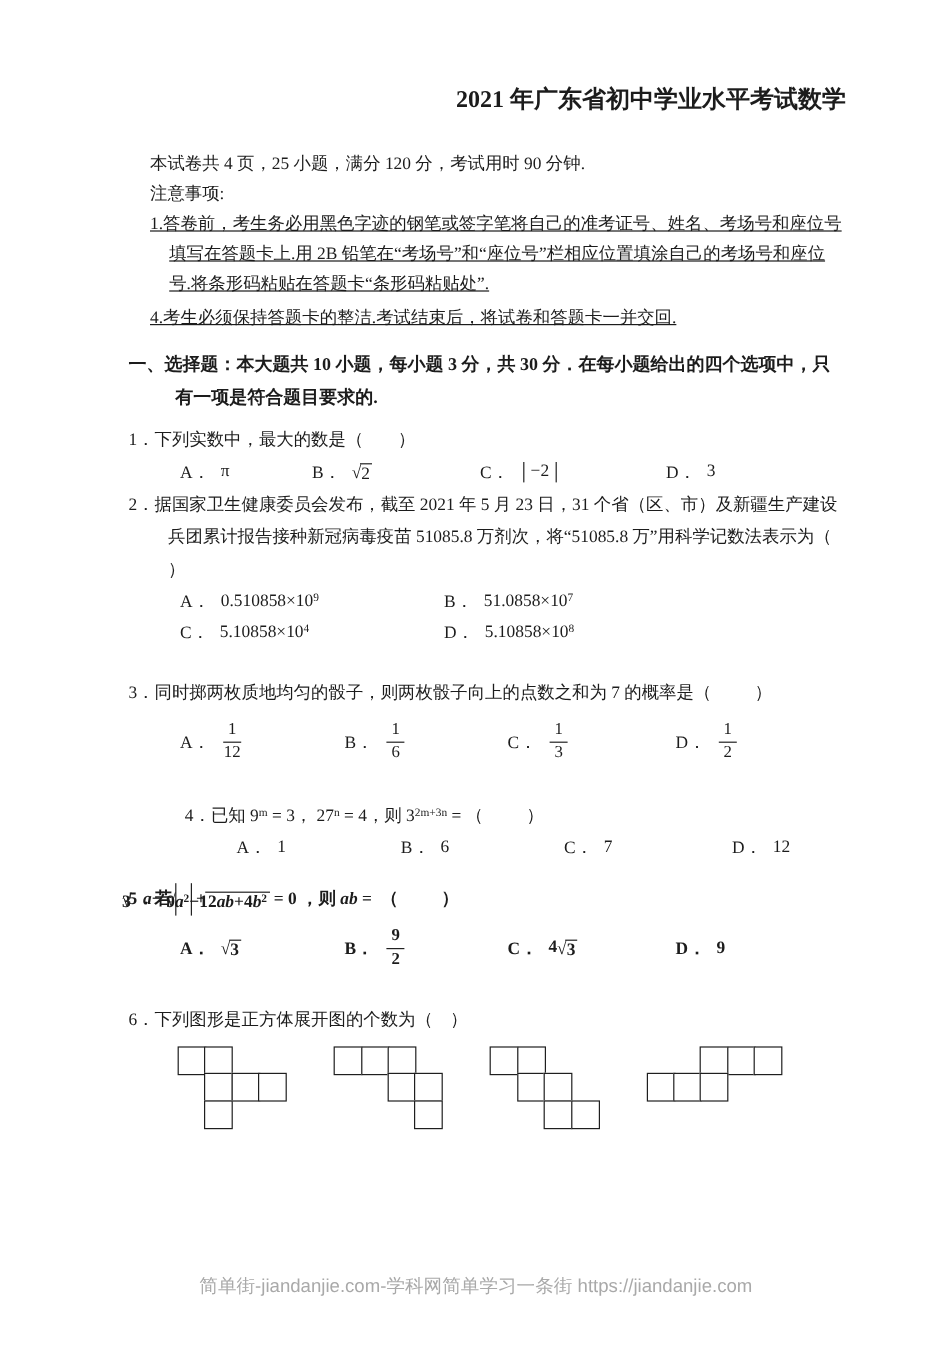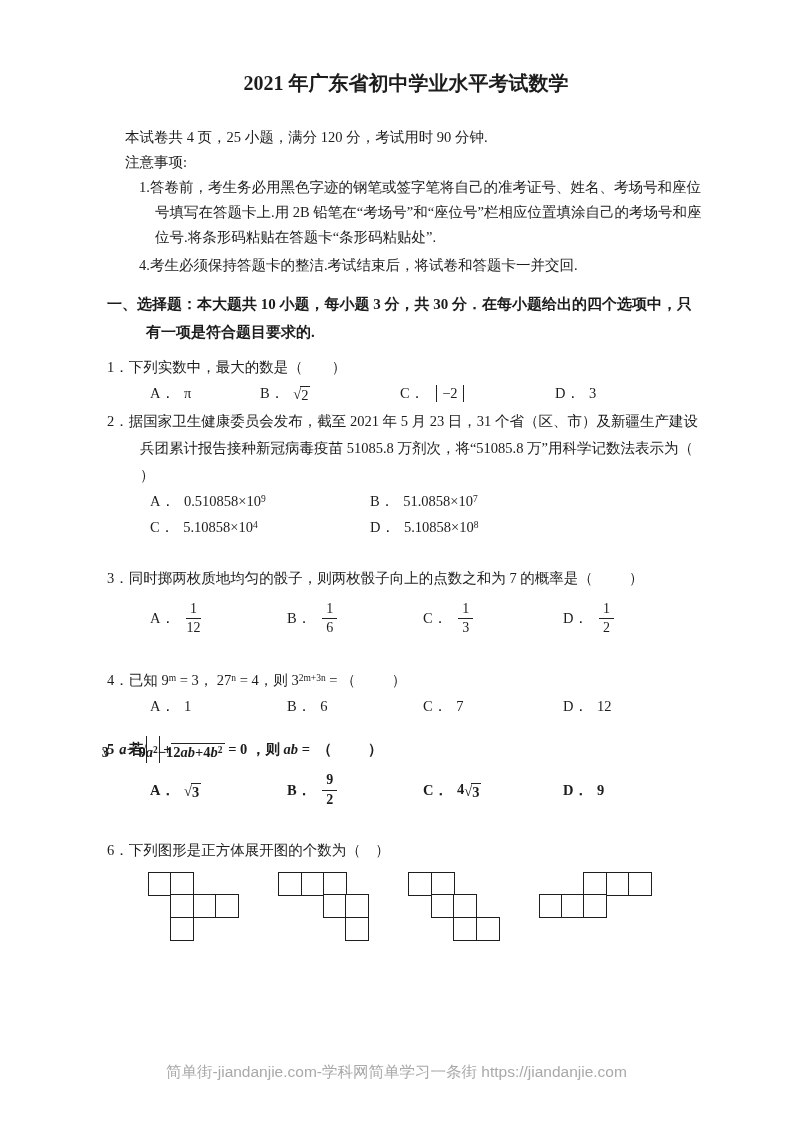--- a/index.html
+++ b/index.html
@@ -1,40 +1,40 @@
 <!DOCTYPE html>
 <html><head>
 <meta charset="utf-8">
 <style>
   html,body{margin:0;padding:0;}
   body{
     width:793px;height:1122px;background:#ffffff;position:relative;overflow:hidden;
     font-family:"Liberation Serif","DejaVu Serif",serif;color:#1c1c1c;
   }
   .content{padding:0 88px 0 107px;}
-  .title{padding-top:68px;text-align:center;font-size:20px;font-weight:bold;line-height:30px;}
+  .title{padding-top:68px;text-align:right;font-size:20px;font-weight:bold;line-height:30px;}
   .intro{margin:26px 0 0 18px;font-size:14.5px;line-height:26px;white-space:pre-wrap;}
   .notes-label{margin-left:18px;font-size:14.5px;line-height:25px;}
-  .note{margin-left:32px;font-size:14.5px;line-height:25px;padding-left:16px;text-indent:-16px;
-        margin-bottom:3px;white-space:pre-wrap;}
+  .note{margin-left:18px;font-size:14.5px;line-height:25px;padding-left:16px;text-indent:-16px;
+        margin-bottom:3px;white-space:pre-wrap;text-decoration:underline;}
   .section-heading{margin-top:12px;font-weight:bold;font-size:15px;line-height:28px;
         padding-left:39px;text-indent:-39px;white-space:pre-wrap;}
   .question{font-size:14.5px;}
   .q-line{line-height:27px;padding-left:33px;text-indent:-33px;white-space:pre-wrap;}
   .options{margin-left:43px;margin-top:3px;}
   .opts-q1{display:grid;grid-template-columns:110px 140px 155px 1fr;}
   .opts-2col{display:grid;grid-template-columns:220px 1fr;row-gap:7px;}
   .opts-4col{display:grid;grid-template-columns:137px 136px 140px 1fr;}
   .opt{display:flex;align-items:center;white-space:pre-wrap;}
   .opt-label{margin-right:9px;}
   .q1{margin-top:8px;}
   .q2{margin-top:4px;}
   .q3{margin-top:28px;}
   .q3 .options,.q5 .options{margin-top:9px;}
-  .q4{margin-top:30px;}
+  .q4{margin-top:30px;margin-left:47px;}
   .q5{margin-top:20px;font-weight:bold;}
   .q6{margin-top:28px;}
   sup{font-size:9.5px;line-height:0;vertical-align:4px;font-style:normal;}
   .sqrt{display:inline-flex;align-items:flex-start;line-height:1.15;vertical-align:-2px;}
   .sqrt-g{}
   .rad{border-top:1.2px solid #222;padding:0 2px 0 1px;margin-left:-1px;}
   .abs{display:inline-block;border-left:1.2px solid #222;border-right:1.2px solid #222;
        padding:0 5px;margin:0 3px;}
   .frac{display:inline-block;vertical-align:middle;text-align:center;line-height:1.2;
         margin:0 2px;font-size:14px;}

